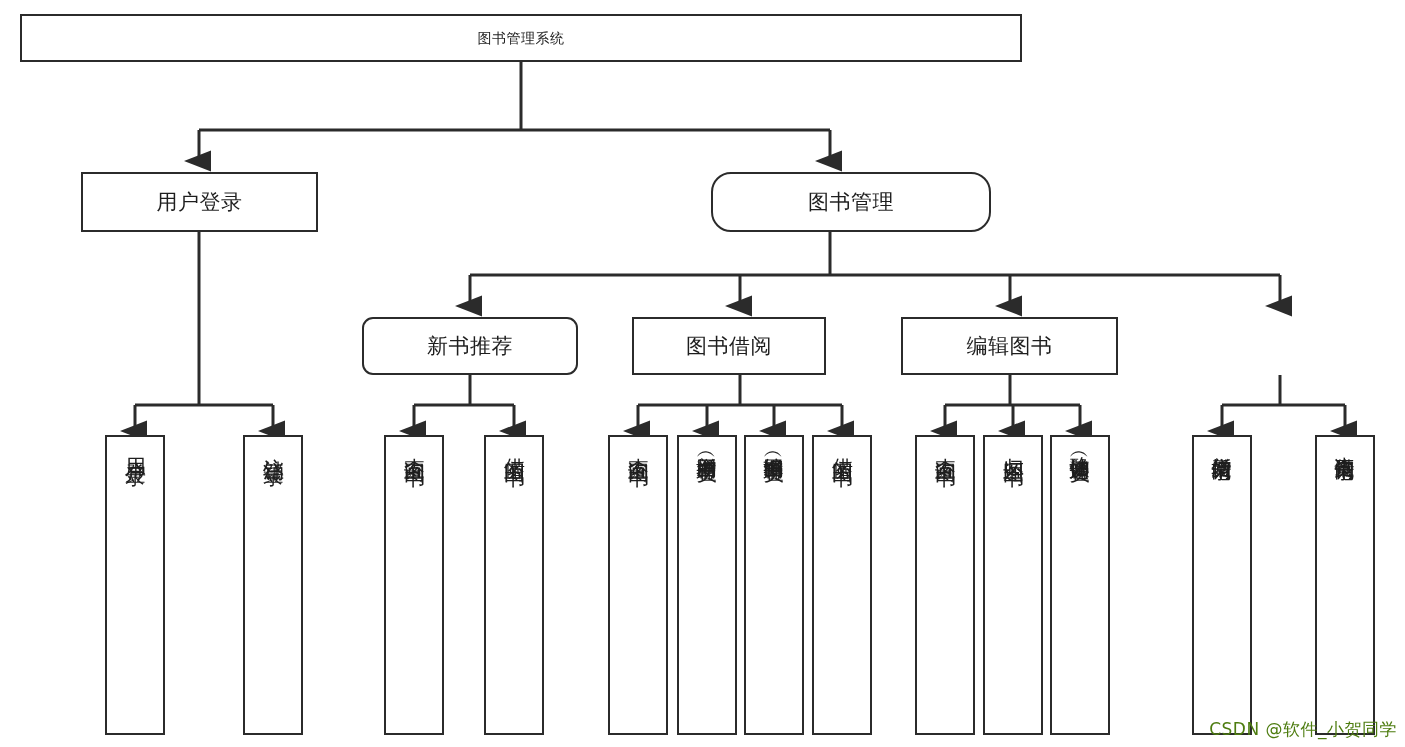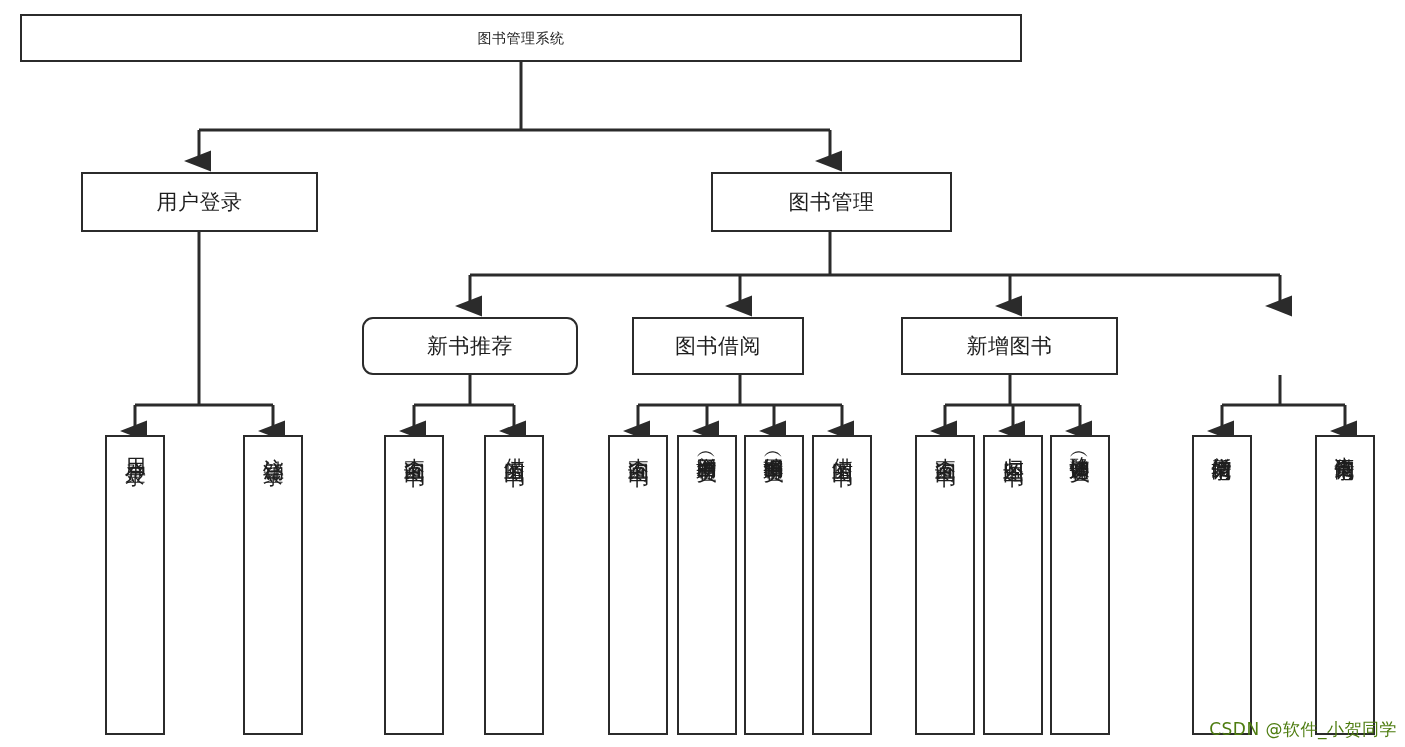--- a/index.html
+++ b/index.html
@@ -139,32 +139,32 @@
     </g>
   </svg>
 
   <div class="node root horiz" style="left:20px; top:14px; width:1002px; height:48px;">
     <span class="label">图书管理系统</span>
   </div>
 
   <div class="node horiz" style="left:81px; top:172px; width:237px; height:60px;">
     <span class="label">用户登录</span>
   </div>
-  <div class="node horiz" style="left:711px; top:172px; width:241px; height:60px;">
+  <div class="node horiz" style="left:711px; top:172px; width:280px; height:60px;border-radius:20px;">
     <span class="label">图书管理</span>
   </div>
 
   <div class="node horiz" style="left:362px; top:317px; width:216px; height:58px;border-radius:11px;">
     <span class="label">新书推荐</span>
   </div>
-  <div class="node horiz" style="left:632px; top:317px; width:172px; height:58px;">
+  <div class="node horiz" style="left:632px; top:317px; width:194px; height:58px;">
     <span class="label">图书借阅</span>
   </div>
   <div class="node horiz" style="left:901px; top:317px; width:217px; height:58px;">
-    <span class="label">新增图书</span>
+    <span class="label">编辑图书</span>
   </div>
 
   <div class="node leaf" style="left:105px; top:435px; width:60px; height:300px;">
     <span class="label">用户登录</span>
   </div>
   <div class="node leaf" style="left:243px; top:435px; width:60px; height:300px;">
     <span class="label">注销登录</span>
   </div>
 
   <div class="node leaf" style="left:384px; top:435px; width:60px; height:300px;">

